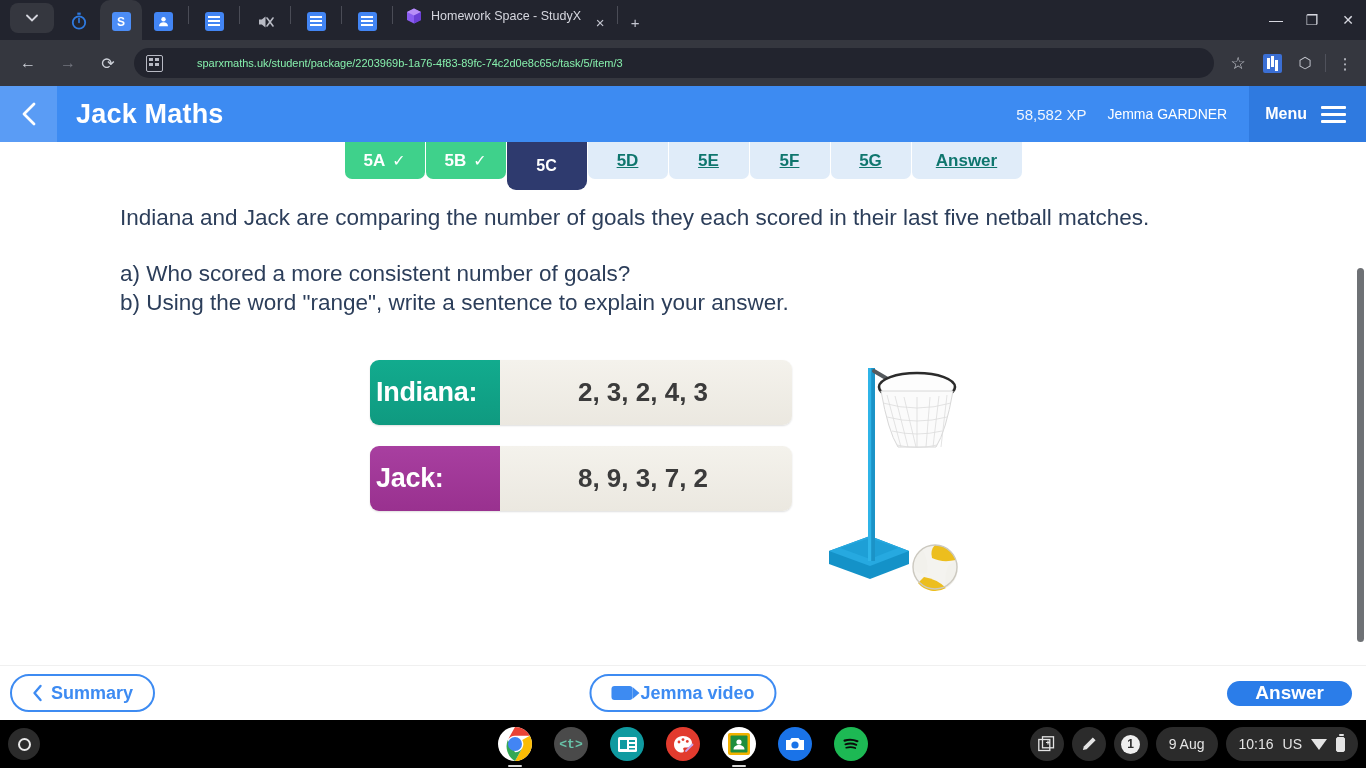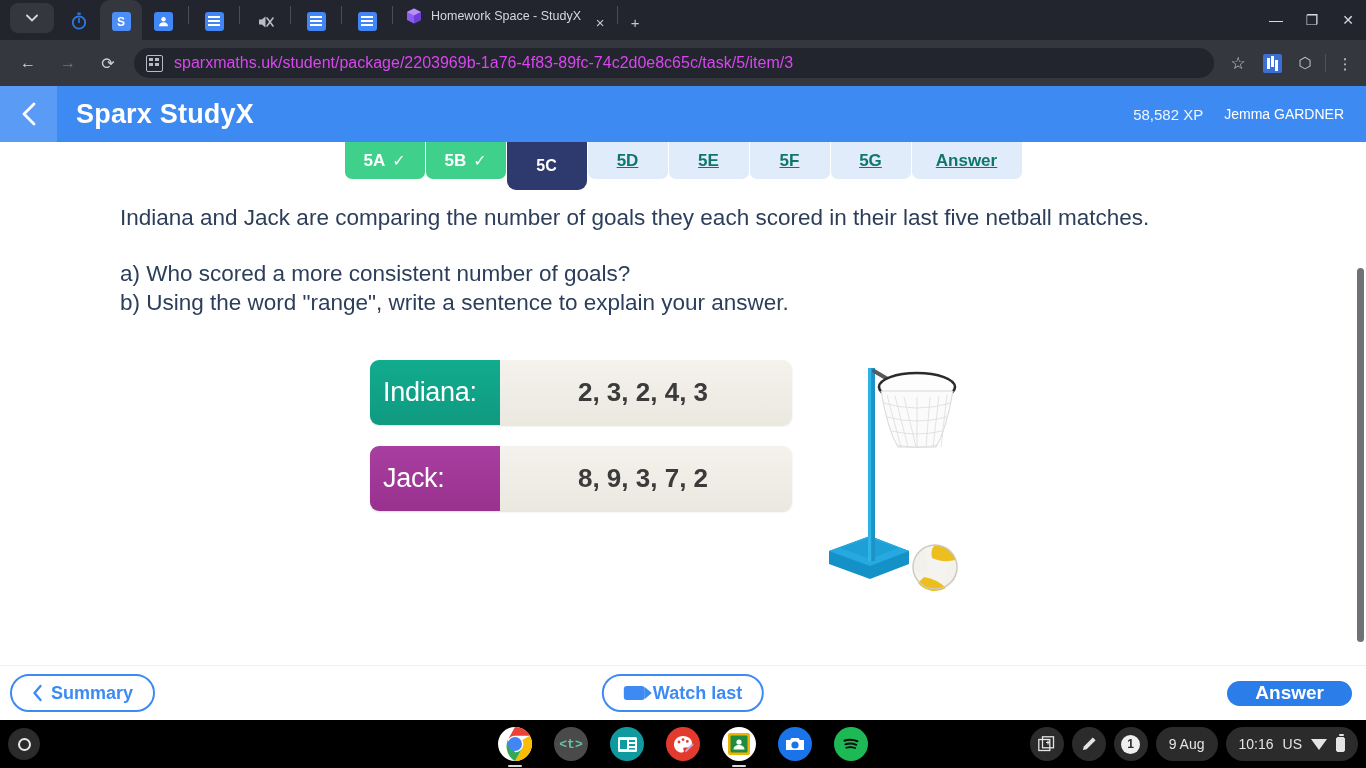--- a/index.html
+++ b/index.html
@@ -73,22 +73,23 @@
   }
   .omni-icon {
     width: 17px; height: 17px; border: 1.5px solid #b8bac4; border-radius: 2px;
     margin-right: 11px; flex: none; position: relative;
   }
   .omni-icon::before {
     content: ""; position: absolute; left: 2px; top: 2px; width: 4px; height: 3px;
     background: #b8bac4; box-shadow: 6px 0 0 #b8bac4, 0 5px 0 #b8bac4, 6px 5px 0 #b8bac4;
   }
   .omni-url {
-    color: #d946ef; font-size: 16px; white-space: nowrap; overflow: hidden;
+    color: #86efac; font-size: 11px; white-space: nowrap; overflow: hidden;
     text-overflow: ellipsis;
+    margin-left: 23px;
   }
   .tb-right { display: flex; align-items: center; }
   .star {
     color: #c9ccd4; font-size: 17px; width: 32px; text-align: center; cursor: pointer;
   }
   .ext-blue {
     width: 19px; height: 19px; background: #3b6fd4; margin: 0 9px; border-radius: 2px;
     position: relative; cursor: pointer;
   }
   .ext-blue::before {
@@ -157,22 +158,22 @@
     position: relative; margin-top: 38px; height: 260px;
   }
   .score-table { position: absolute; left: 370px; top: 5px; width: 422px; }
   .score-row {
     display: flex; align-items: stretch; height: 65px; border-radius: 9px;
     overflow: hidden; margin-bottom: 21px;
     background: linear-gradient(180deg,#f4f2ec 0%,#ebe8e0 100%);
     box-shadow: 0 1px 2px rgba(0,0,0,0.13);
   }
   .score-name {
-    width: 130px; display: flex; align-items: center; padding-left: 13px;
-    color: #fff; font-size: 27px; font-weight: normal; letter-spacing: -0.3px;
+    width: 130px; display: flex; align-items: center; padding-left: 6px;
+    color: #fff; font-size: 27px; font-weight: bold; letter-spacing: -0.3px;
   }
   .name-teal { background: linear-gradient(180deg,#12ab8e 0%,#0f9a80 100%); }
   .name-purple { background: linear-gradient(180deg,#a83fa0 0%,#99318f 100%); }
   .score-vals {
     flex: 1; display: flex; align-items: center; justify-content: space-around;
     padding: 0 22px 0 16px; color: #3b3b3b; font-size: 26px; font-weight: bold;
   }
 
   .netball-illo { position: absolute; left: 812px; top: 0; width: 160px; height: 245px; }
 
@@ -345,24 +346,32 @@
       <span class="kebab">⋮</span>
     </div>
   </div>
 
   <div class="sparx-header">
     <div class="hdr-back">
       <svg viewBox="0 0 20 26">
         <path d="M15 3 L5 13 L15 23" stroke="#fff" stroke-width="2.8" fill="none" stroke-linecap="round" stroke-linejoin="round"></path>
       </svg>
     </div>
-    <div class="brand">Sparx StudyX</div>
+    <div class="brand">Jack Maths</div>
     <div class="hdr-right">
       <span class="xp">58,582 XP</span>
       <span class="uname">Jemma GARDNER</span>
+      <div class="menu-box">
+        <span class="menu-label">Menu</span>
+        <span class="burger">
+            <i></i>
+            <i></i>
+            <i></i>
+          </span>
+      </div>
     </div>
   </div>
 
   <div class="content">
 
     <div class="tabs-row" id="qtabs">
         <div class="qtab done">
           <span>5A</span>
           <span class="tick">✓</span>
         </div>
@@ -459,21 +468,21 @@
   <div class="bottom-bar">
     <button class="btn-outline btn-prev">
       <svg width="11" height="18" viewBox="0 0 11 18">
         <path d="M8.5 2 L2.5 9 L8.5 16" stroke="#3d8bf2" stroke-width="2.4" fill="none" stroke-linecap="round" stroke-linejoin="round"></path>
       </svg>
       <span>Summary</span>
     </button>
 
     <button class="btn-outline btn-video">
       <span class="vid-icon"></span>
-      <span>Watch last</span>
+      <span>Jemma video</span>
     </button>
 
     <button class="btn-answer">Answer</button>
   </div>
 
   <div class="shelf">
     <div class="launcher">
       <i></i>
     </div>
 

